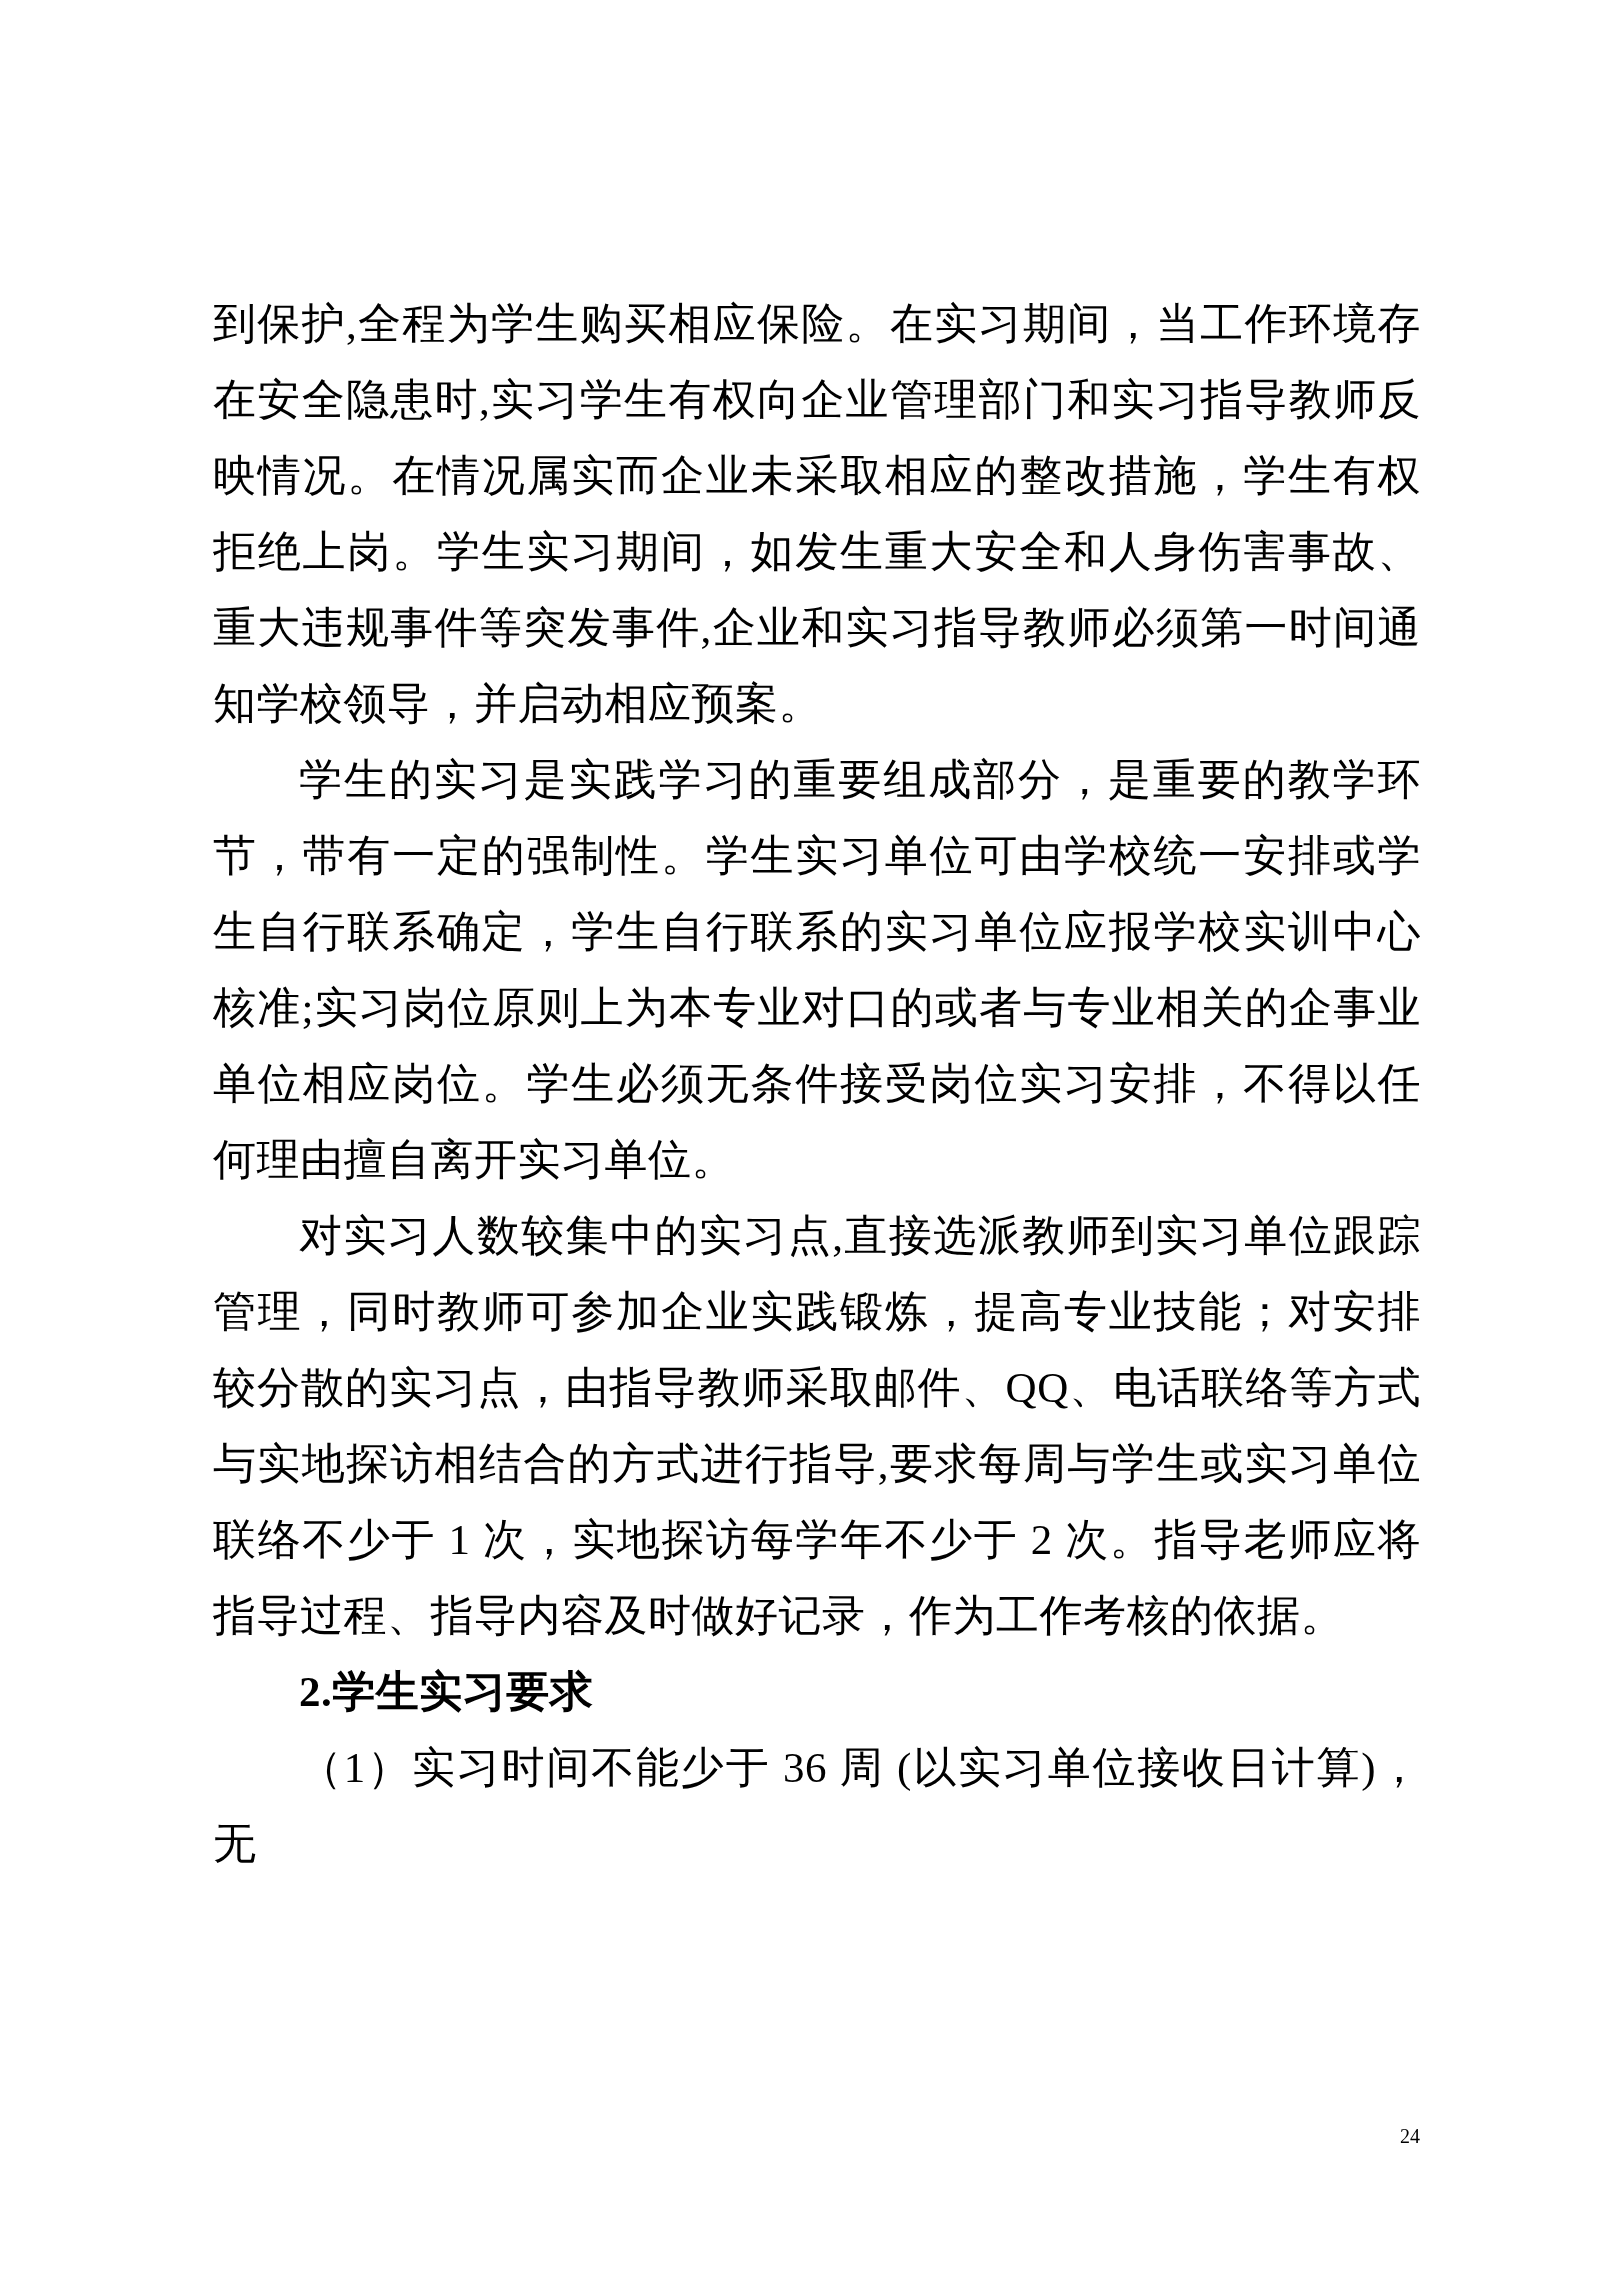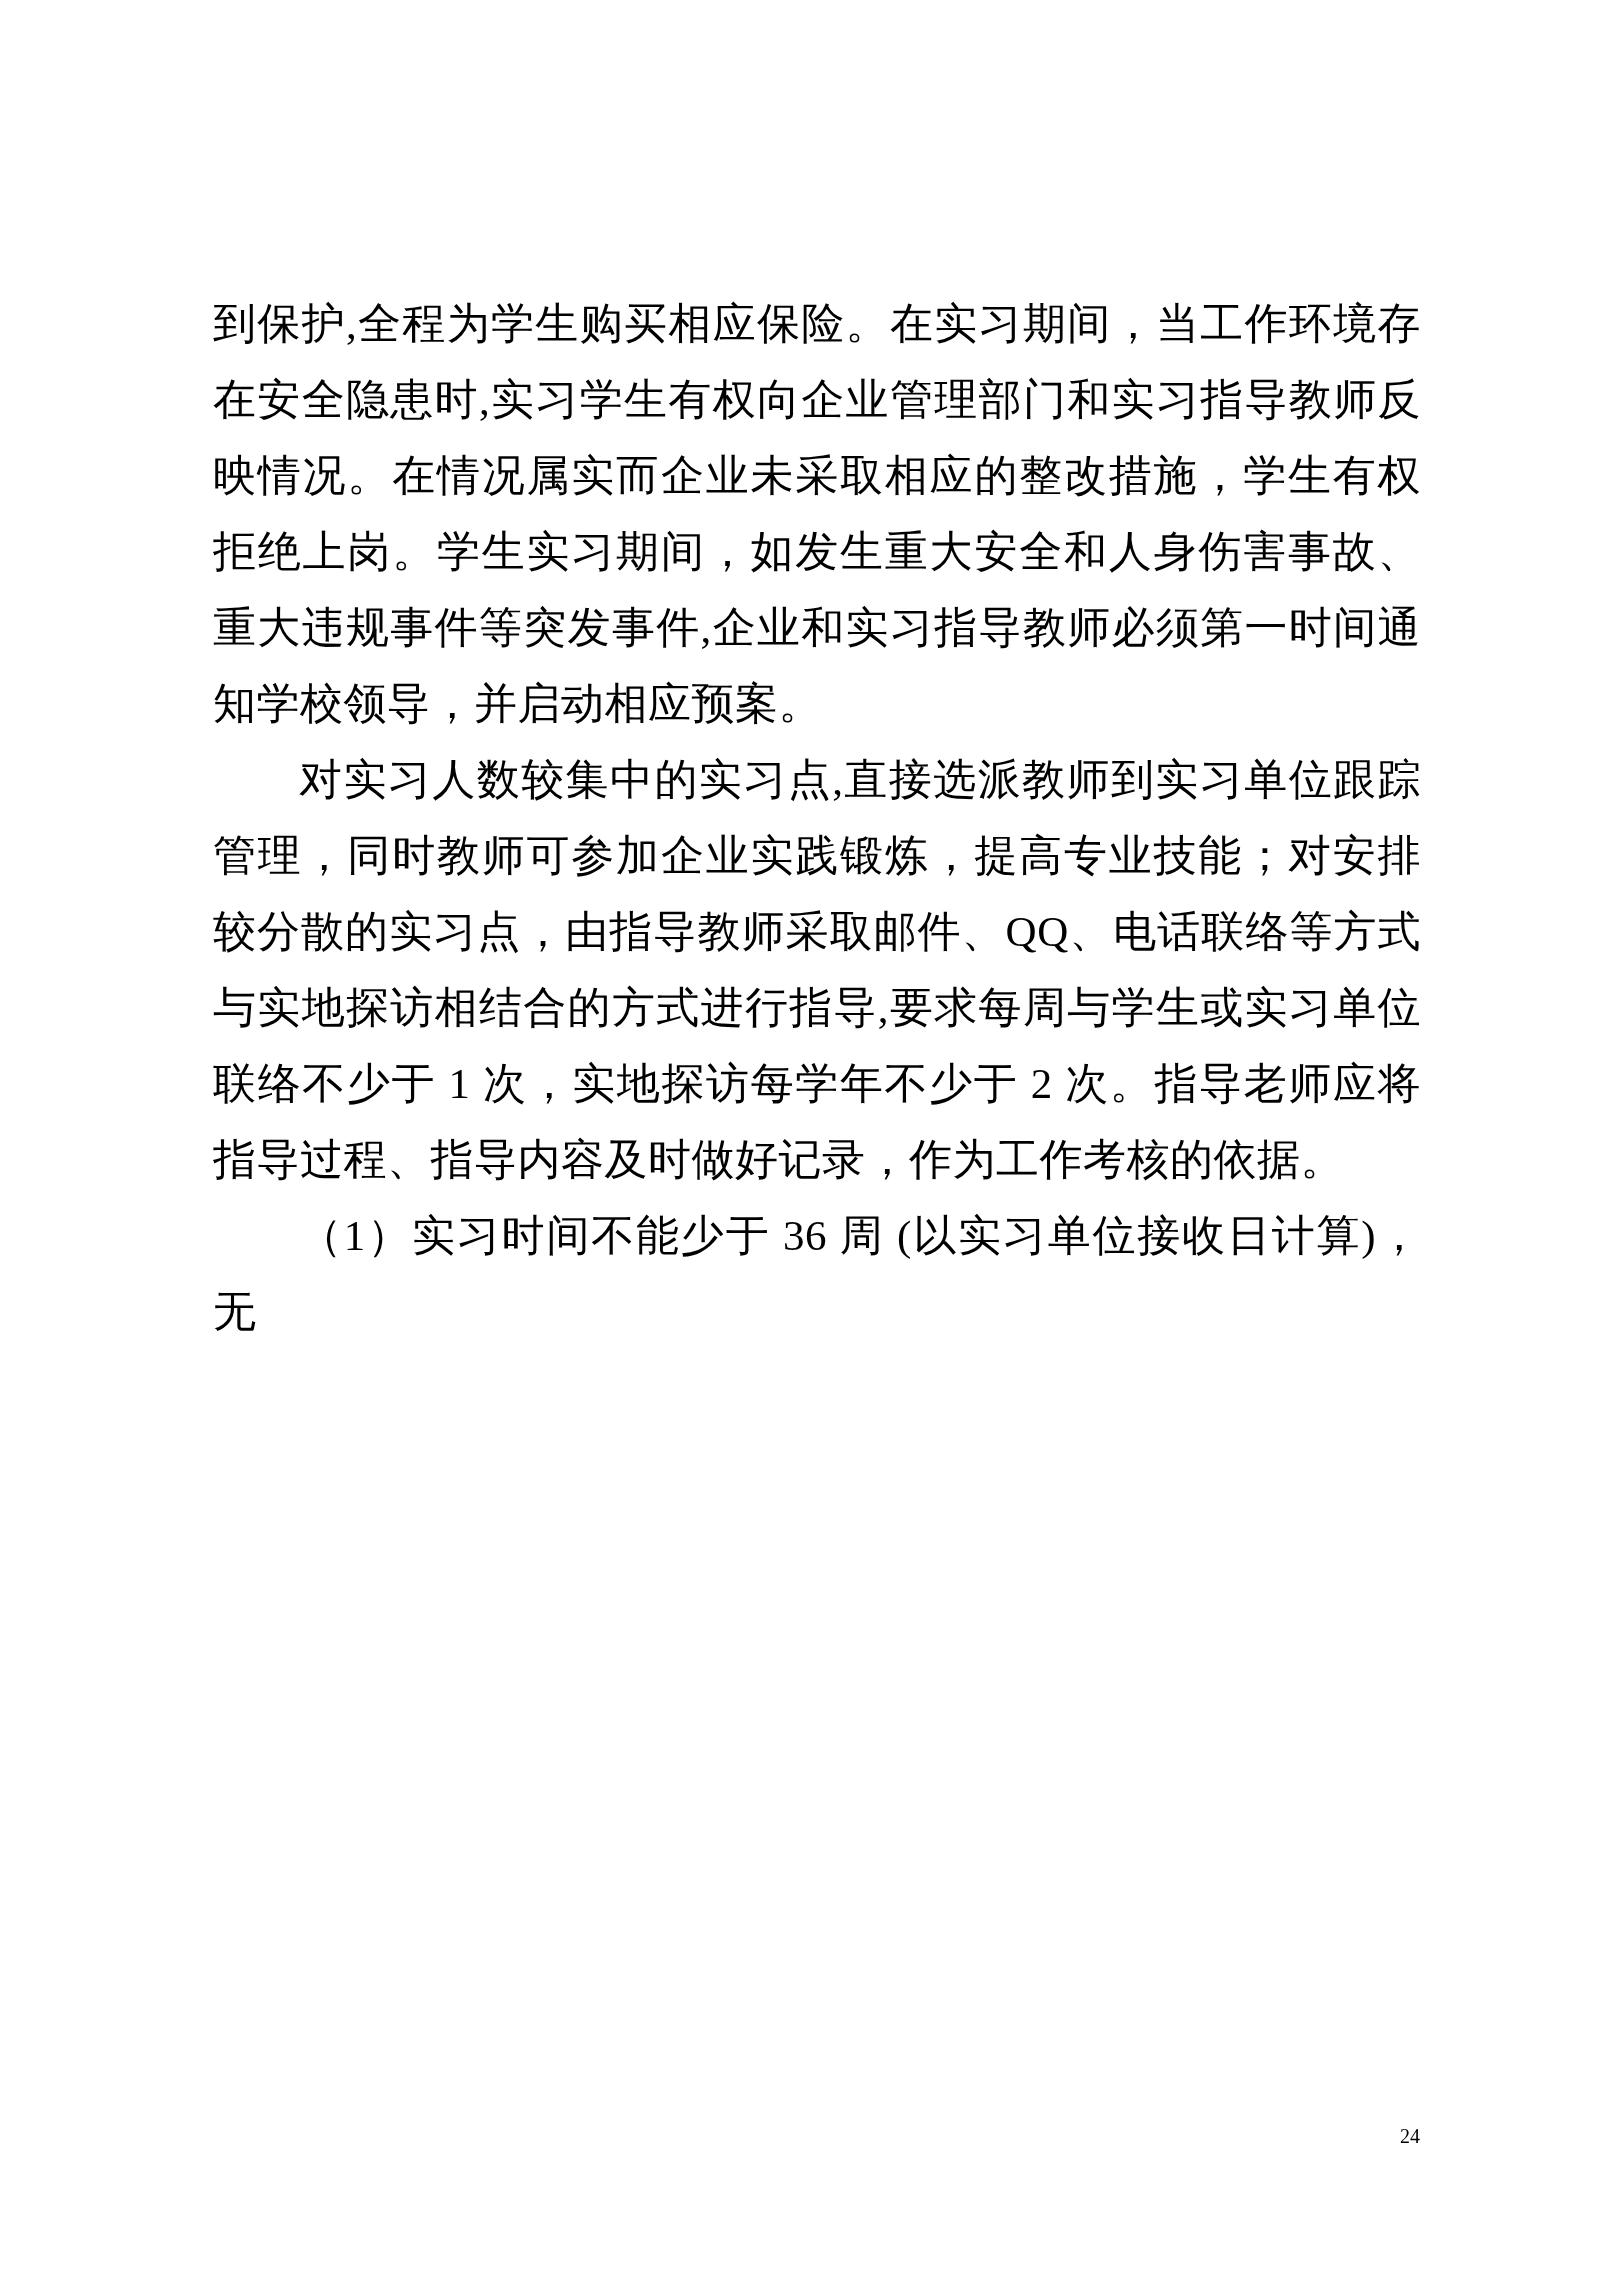--- a/index.html
+++ b/index.html
@@ -46,19 +46,21 @@
     text-align: right;
     color: #000000;
   }
 </style>
 </head>
 <body>
 
 <div class="page">
   <div class="content">
     <p class="para">到保护,全程为学生购买相应保险。在实习期间，当工作环境存在安全隐患时,实习学生有权向企业管理部门和实习指导教师反映情况。在情况属实而企业未采取相应的整改措施，学生有权拒绝上岗。学生实习期间，如发生重大安全和人身伤害事故、重大违规事件等突发事件,企业和实习指导教师必须第一时间通知学校领导，并启动相应预案。</p>
+    <p class="para indent">学生的实习是实践学习的重要组成部分，是重要的教学环节，带有一定的强制性。学生实习单位可由学校统一安排或学生自行联系确定，学生自行联系的实习单位应报学校实训中心核准;实习岗位原则上为本专业对口的或者与专业相关的企事业单位相应岗位。学生必须无条件接受岗位实习安排，不得以任何理由擅自离开实习单位。</p>
     <p class="para indent">对实习人数较集中的实习点,直接选派教师到实习单位跟踪管理，同时教师可参加企业实践锻炼，提高专业技能；对安排较分散的实习点，由指导教师采取邮件、QQ、电话联络等方式与实地探访相结合的方式进行指导,要求每周与学生或实习单位联络不少于 1 次，实地探访每学年不少于 2 次。指导老师应将指导过程、指导内容及时做好记录，作为工作考核的依据。</p>
+    <p class="para indent bold">2.学生实习要求</p>
     <p class="para indent">（1）实习时间不能少于 36 周 (以实习单位接收日计算)，无</p>
   </div>
 
   <div class="page-number">24</div>
 </div>
 
 
 </body></html>

